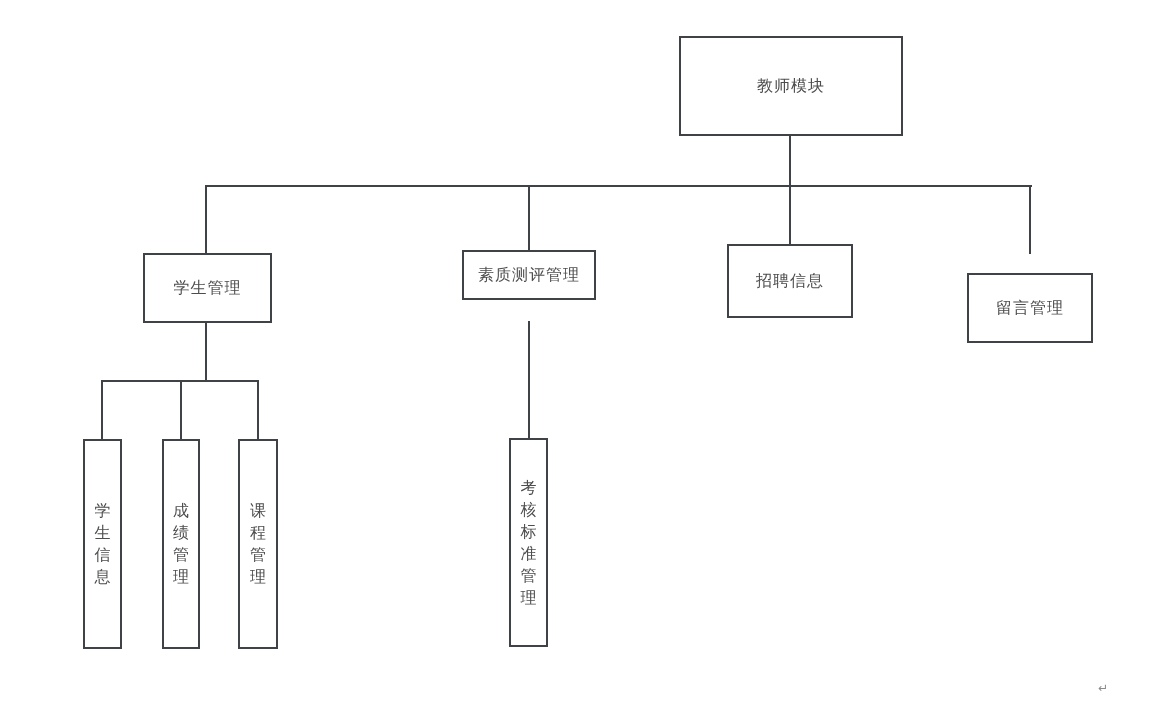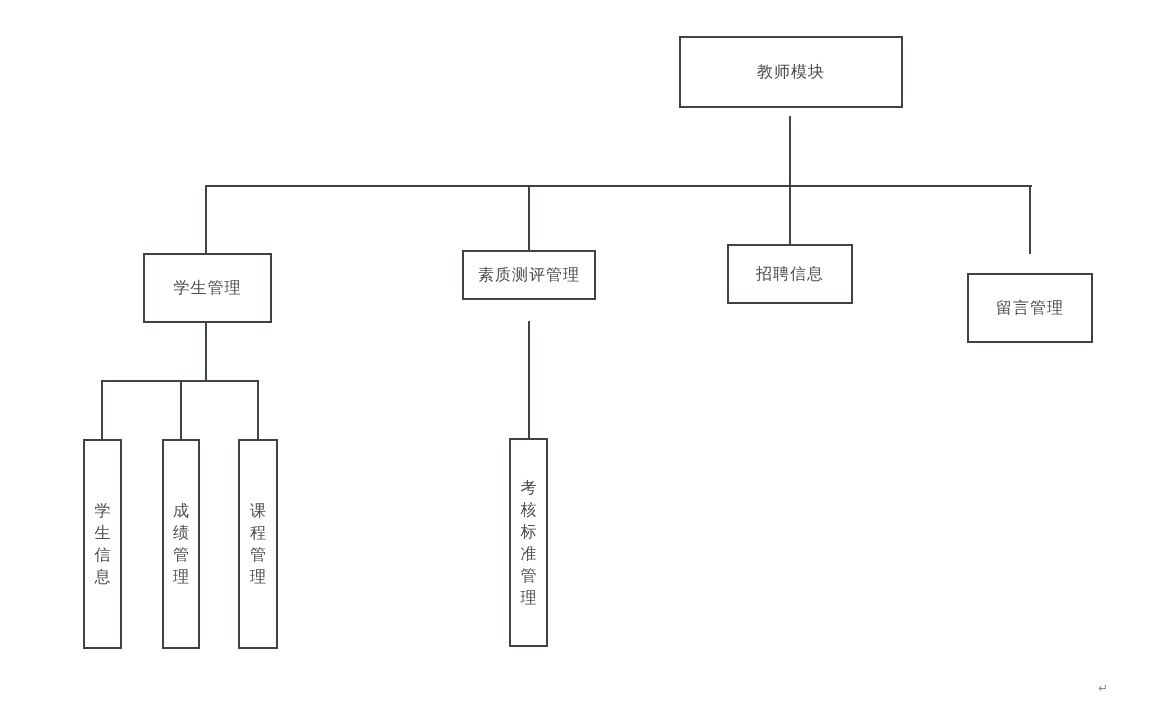--- a/index.html
+++ b/index.html
@@ -50,24 +50,24 @@
   .return-mark {
     position: absolute;
     left: 1098px;
     top: 682px;
     font-size: 12px;
     color: var(--mark-color);
     line-height: 1;
   }
 
   
-  #n-teacher   { left: 679px;  top: 36px;  width: 224px; height: 72px; }
+  #n-teacher   { left: 679px;  top: 36px;  width: 224px; height: 100px; }
   #n-student   { left: 143px;  top: 253px; width: 129px; height: 70px; }
   #n-quality   { left: 462px;  top: 250px; width: 134px; height: 50px; }
-  #n-recruit   { left: 727px;  top: 244px; width: 126px; height: 60px; }
+  #n-recruit   { left: 727px;  top: 244px; width: 126px; height: 74px; }
   #n-message   { left: 967px;  top: 253px; width: 126px; height: 70px; margin-top: 20px; }
   #n-stuinfo   { left: 83px;   top: 439px; width: 39px;  height: 210px; }
   #n-grade     { left: 162px;  top: 439px; width: 38px;  height: 210px; }
   #n-course    { left: 238px;  top: 439px; width: 40px;  height: 210px; }
   #n-assess    { left: 509px;  top: 438px; width: 39px;  height: 209px; }
 
   
   #l-root-down      { left: 789px;  top: 116px; width: 2px;   height: 71px; }
   #l-main-h         { left: 205px;  top: 185px; width: 827px; height: 2px; }
   #l-drop-student   { left: 205px;  top: 186px; width: 2px;   height: 68px; }

